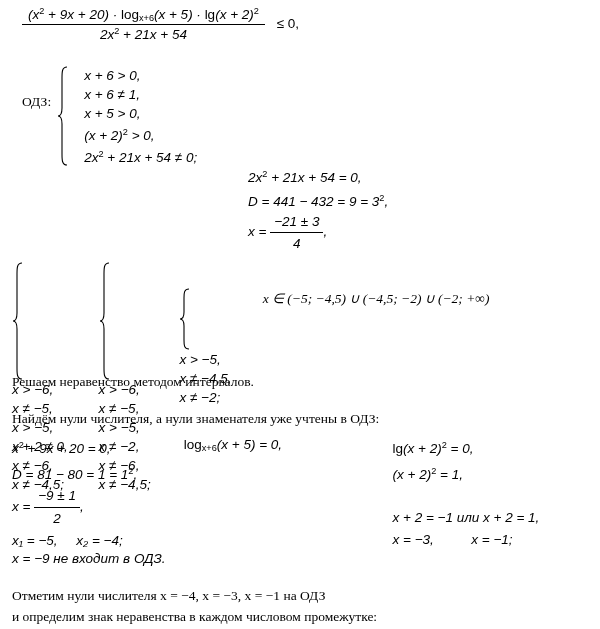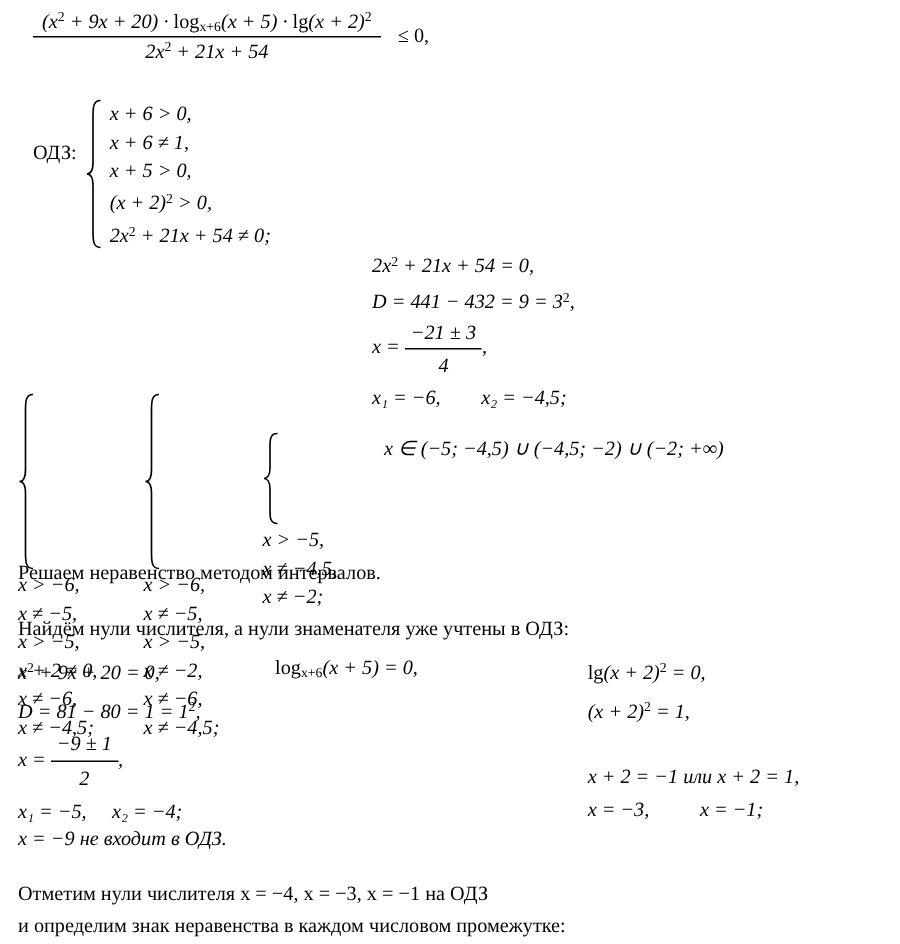--- a/index.html
+++ b/index.html
@@ -10,21 +10,21 @@
     width: 600px;
     height: 629px;
     background: #ffffff;
     color: #000000;
     font-family: "Liberation Serif", serif;
     font-size: 13.5px;
     position: relative;
     overflow: hidden;
   }
   .math {
-    font-family: Liberation Serif, serif;
+    font-family: Liberation Sans, sans-serif;
     font-style: italic;
   }
   .up {
     font-style: normal;
   }
   sub {
     font-size: 0.68em;
     font-style: normal;
     vertical-align: -0.25em;
   }
@@ -62,20 +62,21 @@
     vertical-align: middle;
     padding-left: 8px;
     font-style: normal;
   }
 
   
   .system {
     display: inline-flex;
     align-items: center;
     vertical-align: top;
+    gap: 11px;
   }
   .brace {
     font-family: "Liberation Serif", serif;
     font-style: normal;
     display: flex;
     align-items: center;
     font-size: 13px;
     padding-right: 4px;
   }
   .brace-svg {
@@ -194,25 +195,20 @@
 </div>
 
 <div class="abs math" id="denom-roots">
   <span class="ln">2x<sup>2</sup> + 21x + 54 = 0,</span>
   <span class="ln">D = 441 − 432 = 9 = 3<sup>2</sup>,</span>
   <span class="ln">x =
     <span class="frac-sm">
       <span class="num">−21 ± 3</span>
       <span class="den">4</span>
     </span>,
-  </span>
-  <span class="ln">
-    <span>x₁ = −6,</span>
-    &nbsp;&nbsp;&nbsp;&nbsp;&nbsp;&nbsp;
-    <span>x₂ = −4,5;</span>
   </span>
 </div>
 
 <div class="abs" id="sys-row">
 
   <span class="sys-cell system">
     <span class="brace">
       <svg class="brace-svg" width="12" height="118" viewBox="0 0 12 118" aria-hidden="true">
         <path d="M10 1 C5 1 5 6 5 12 L5 51 C5 57 3 59 1 59 C3 59 5 61 5 67 L5 106 C5 112 5 117 10 117" fill="none" stroke="#000" stroke-width="1.1"></path>
       </svg>

